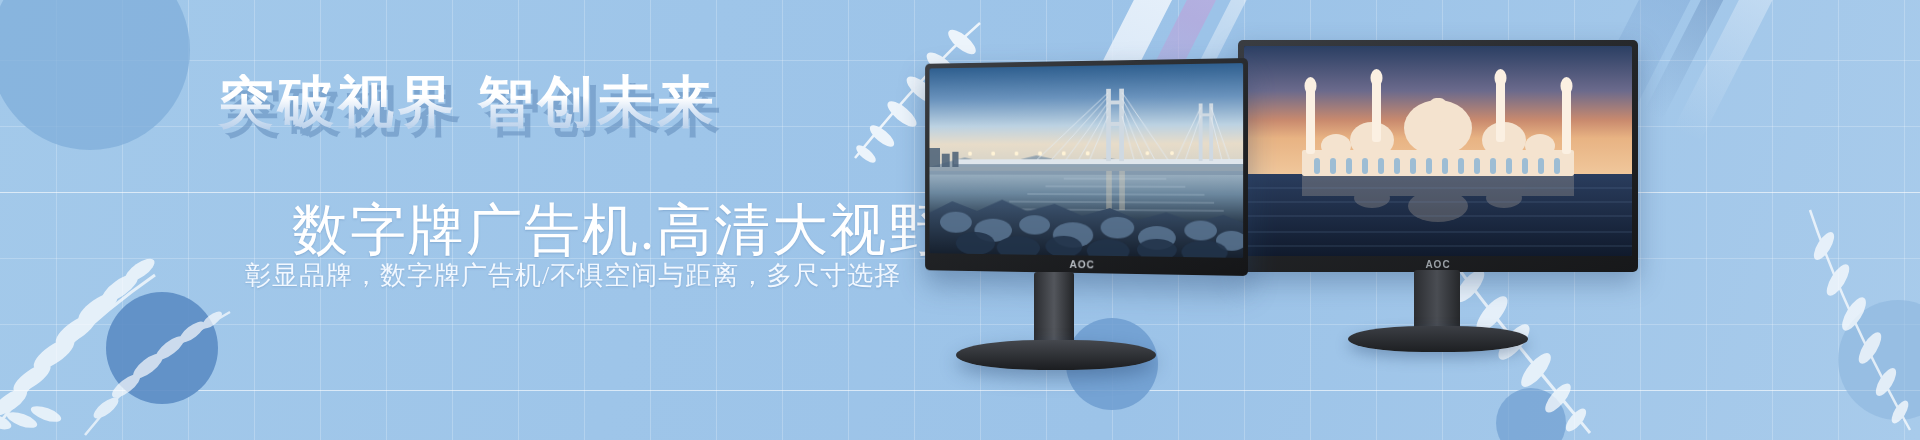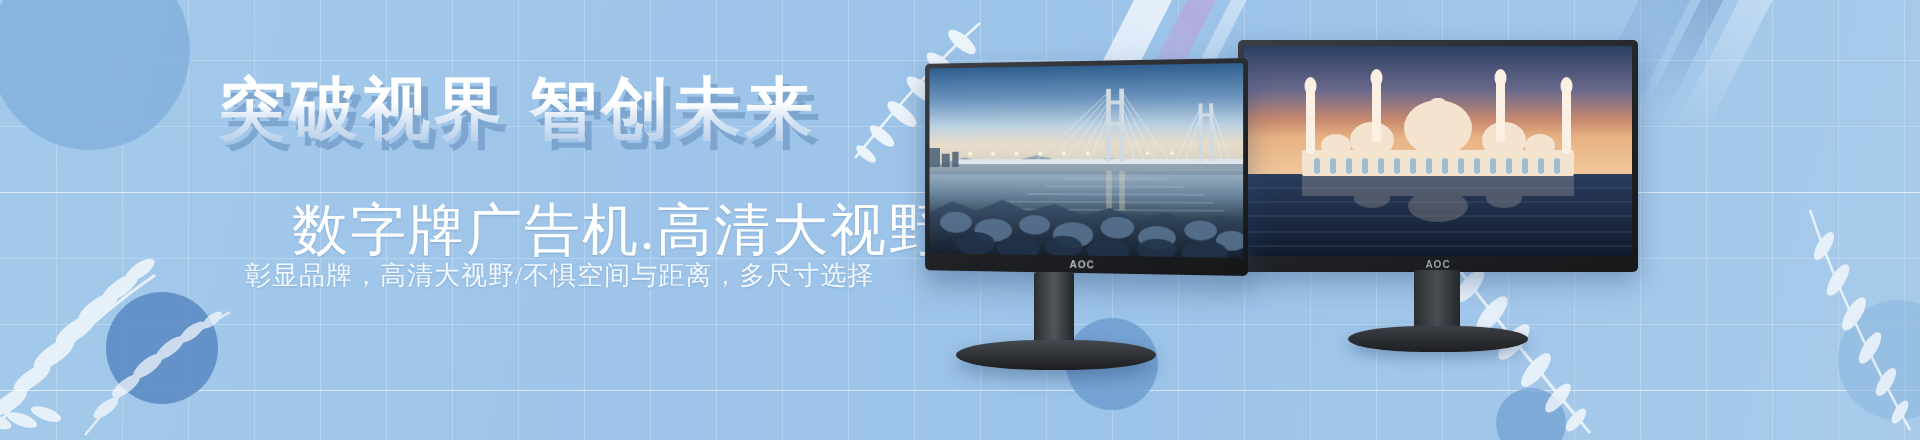--- a/index.html
+++ b/index.html
@@ -65,21 +65,21 @@
 
   
   .copy {
     position:absolute;
     left:0; top:0;
     width:920px; height:440px;
   }
   .headline {
     position:absolute;
     left:218px; top:74px;
-    font-size:68px;
+    font-size:56px;
     font-weight:bold;
     letter-spacing:4px;
     line-height:1;
     white-space:nowrap;
     background:linear-gradient(180deg,#ffffff 0%,#ffffff 42%,#dfeaf7 62%,#b9d0ea 100%);
     -webkit-background-clip:text;
     background-clip:text;
     color:transparent;
     -webkit-text-fill-color:transparent;
     filter:drop-shadow(7px 9px 0px rgba(96,138,186,0.55));
@@ -264,21 +264,21 @@
       <ellipse cx="74" cy="114" rx="19" ry="7.5" transform="rotate(-58 74 114)"></ellipse>
       <ellipse cx="90" cy="148" rx="18" ry="7" transform="rotate(-58 90 148)"></ellipse>
       <ellipse cx="106" cy="182" rx="16" ry="6.5" transform="rotate(-58 106 182)"></ellipse>
       <ellipse cx="120" cy="212" rx="13" ry="5.5" transform="rotate(-58 120 212)"></ellipse>
     </g>
   </svg>
 
   <div class="copy">
     <div class="headline">突破视界 智创未来</div>
     <div class="subtitle">数字牌广告机.高清大视野</div>
-    <div class="tagline">彰显品牌，高清大视野/不惧空间与距离，多尺寸选择</div>
+    <div class="tagline">彰显品牌，数字牌广告机/不惧空间与距离，多尺寸选择</div>
   </div>
 
   <div class="monitor" id="monitor-back">
     <div class="bezel">
       <div class="screen">
         <svg class="art-mosque" viewBox="0 0 388 210" preserveAspectRatio="none">
           <defs>
             <linearGradient id="skyM" x1="0" y1="0" x2="0" y2="1">
               <stop offset="0%" stop-color="#2b3f63"></stop>
               <stop offset="35%" stop-color="#6b6a8c"></stop>

